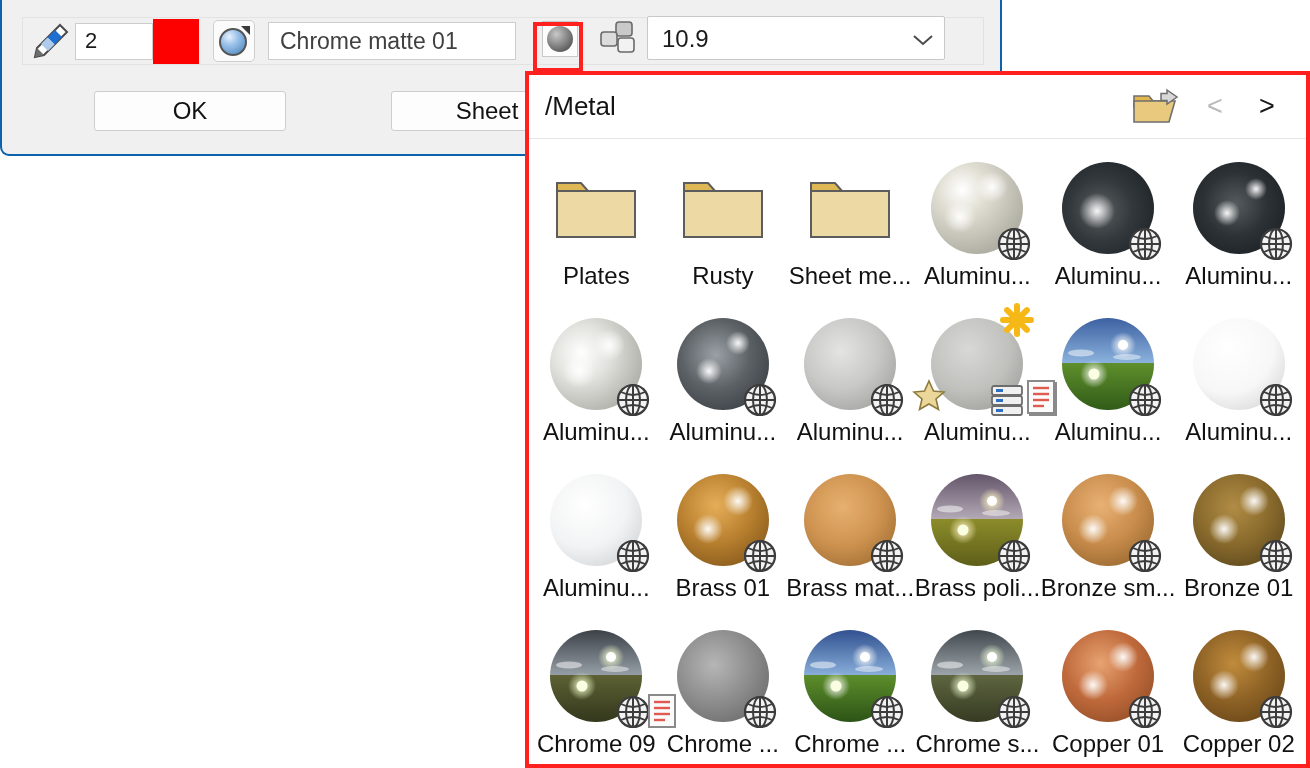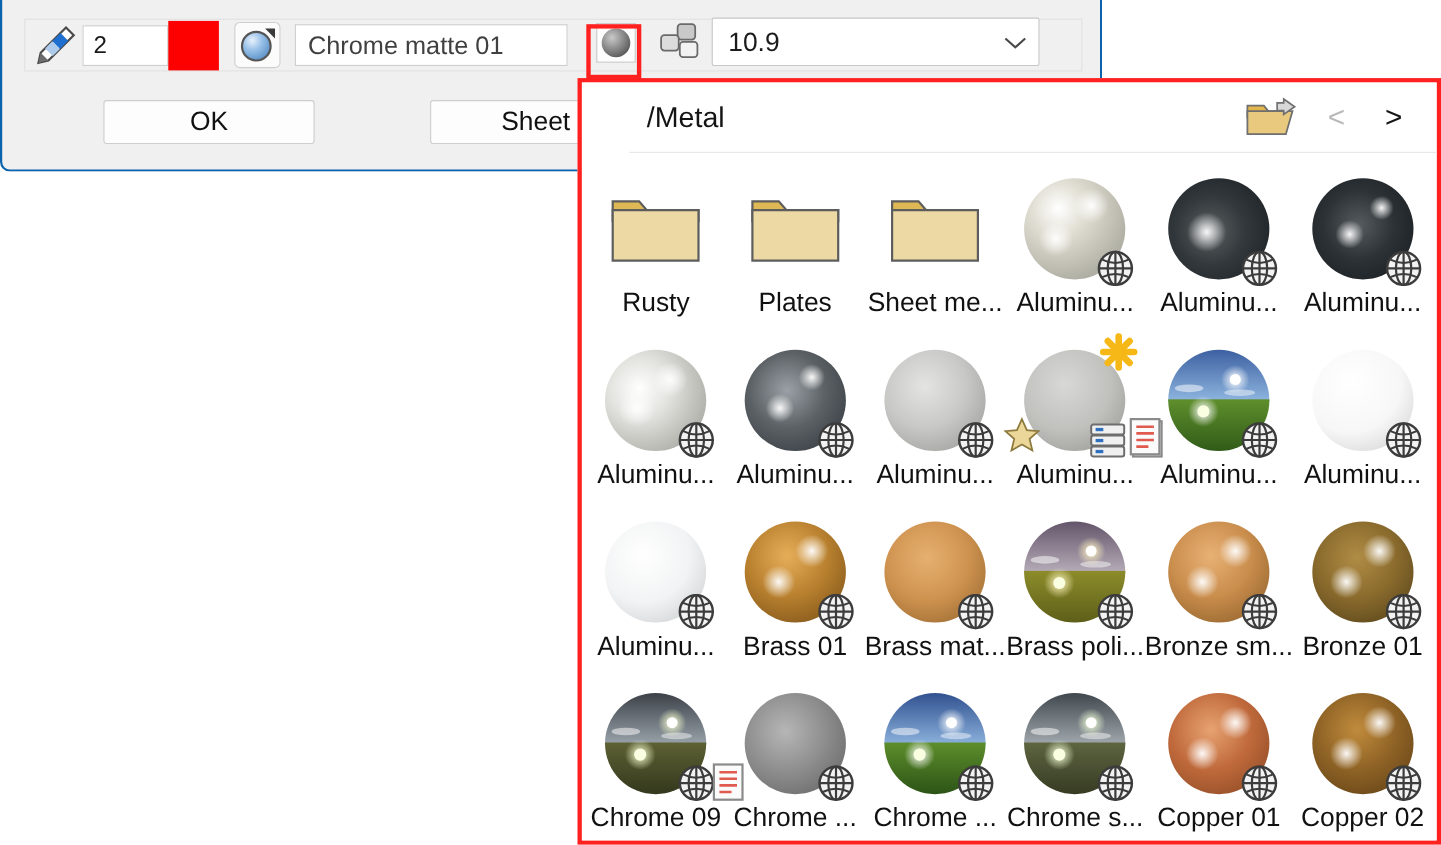--- a/index.html
+++ b/index.html
@@ -81,21 +81,21 @@
   .browser {
     position:absolute; left:525px; top:71px;
     width:785px; height:697px;
     background:#ffffff;
     border:4px solid #ff2020;
     z-index: 10;
   }
   .browser-inner { position:relative; width:100%; height:100%; background:#fff; overflow:hidden; }
   .browser-head {
     position:relative; height:64px; border-bottom:1px solid #e6e6e6;
-    display:flex; align-items:center; padding:0 18px 0 16px;margin-left:43px;
+    display:flex; align-items:center; padding:0 18px 0 16px;
   }
   .crumb { font-size:26px; color:#141414; }
   .head-tools { margin-left:auto; display:flex; align-items:center; gap:10px; }
   .folder-up-btn { width:56px; height:44px; display:flex; align-items:center; justify-content:center; }
   .nav-arrow {
     width:42px; height:44px; display:flex; align-items:center; justify-content:center;
     font-size:27px; color:#151515;
   }
   .nav-arrow.disabled { color:#b9b9b9; }
 
@@ -238,30 +238,30 @@
       </div>
 
       <div class="grid" id="grid">
           <div class="cell">
             <div class="thumb">
               <div class="folder"><svg width="82" height="62" viewBox="0 0 82 62">
                   <path d="M2 6 h24 l7 8 h47 v10 H2 Z" fill="#dfb856" stroke="#5d5d5d" stroke-width="2"></path>
                   <path d="M2 14 h78 v46 H2 Z" fill="#ecd9a3" stroke="#5d5d5d" stroke-width="2"></path>
                 </svg></div>
             </div>
-            <div class="cell-label">Rusty</div>
+            <div class="cell-label">Plates</div>
           </div>
           <div class="cell">
             <div class="thumb">
               <div class="folder"><svg width="82" height="62" viewBox="0 0 82 62">
                   <path d="M2 6 h24 l7 8 h47 v10 H2 Z" fill="#dfb856" stroke="#5d5d5d" stroke-width="2"></path>
                   <path d="M2 14 h78 v46 H2 Z" fill="#ecd9a3" stroke="#5d5d5d" stroke-width="2"></path>
                 </svg></div>
             </div>
-            <div class="cell-label">Plates</div>
+            <div class="cell-label">Rusty</div>
           </div>
           <div class="cell">
             <div class="thumb">
               <div class="folder"><svg width="82" height="62" viewBox="0 0 82 62">
                   <path d="M2 6 h24 l7 8 h47 v10 H2 Z" fill="#dfb856" stroke="#5d5d5d" stroke-width="2"></path>
                   <path d="M2 14 h78 v46 H2 Z" fill="#ecd9a3" stroke="#5d5d5d" stroke-width="2"></path>
                 </svg></div>
             </div>
             <div class="cell-label">Sheet me...</div>
           </div>

